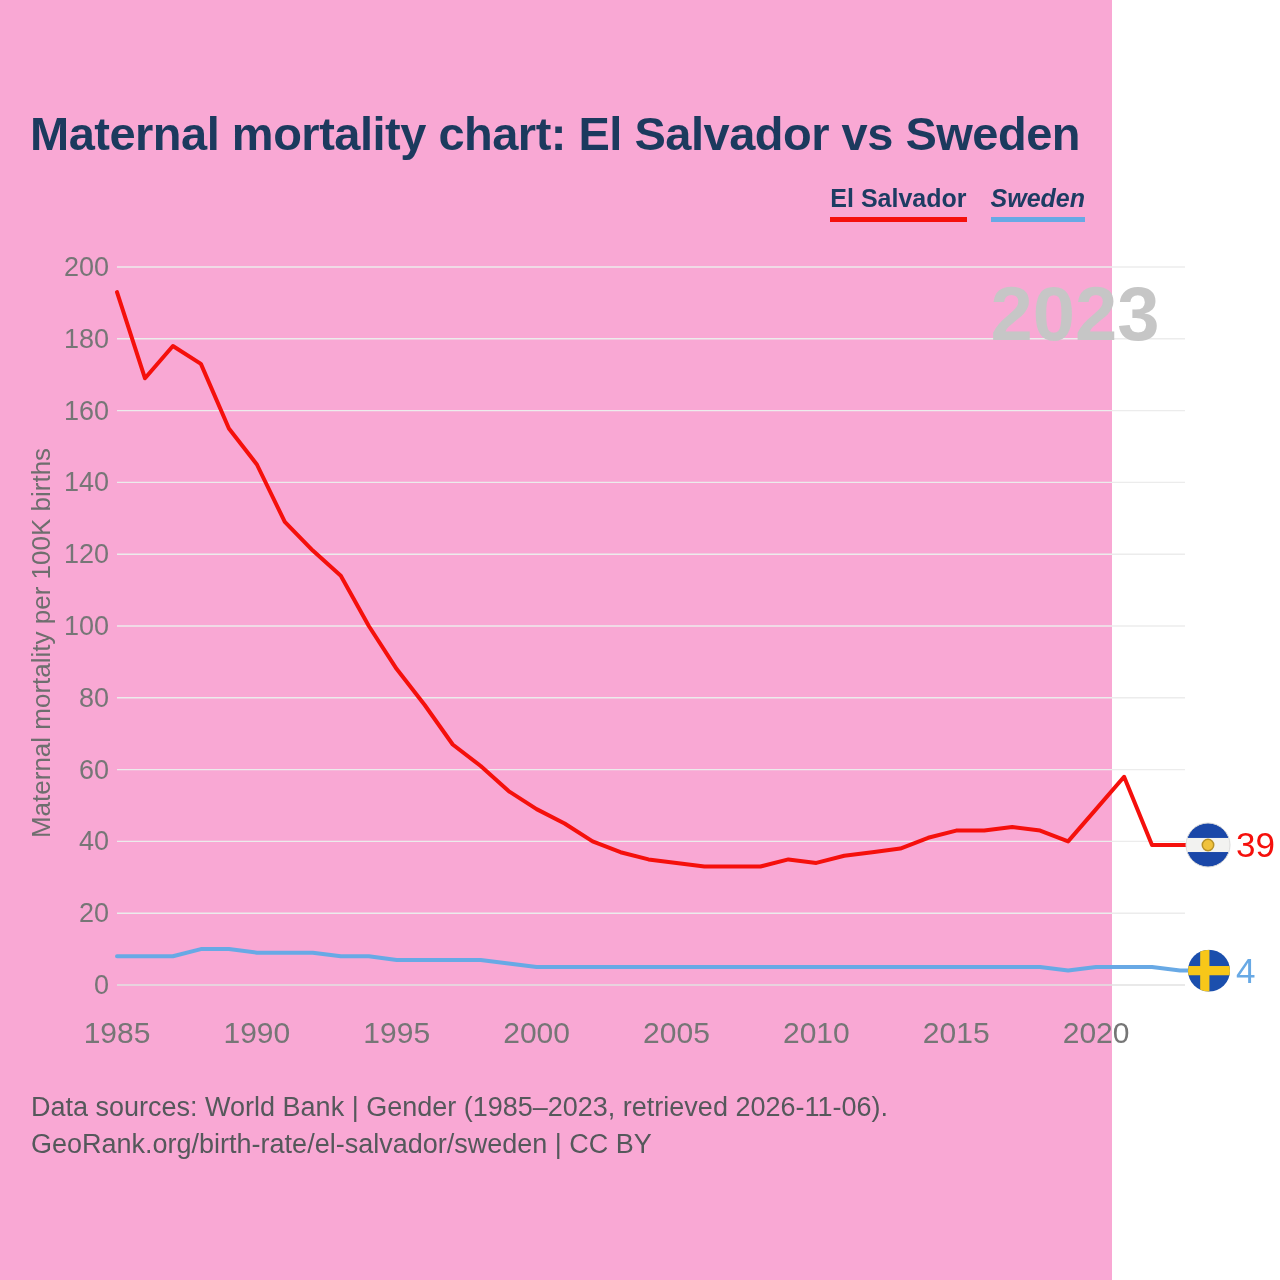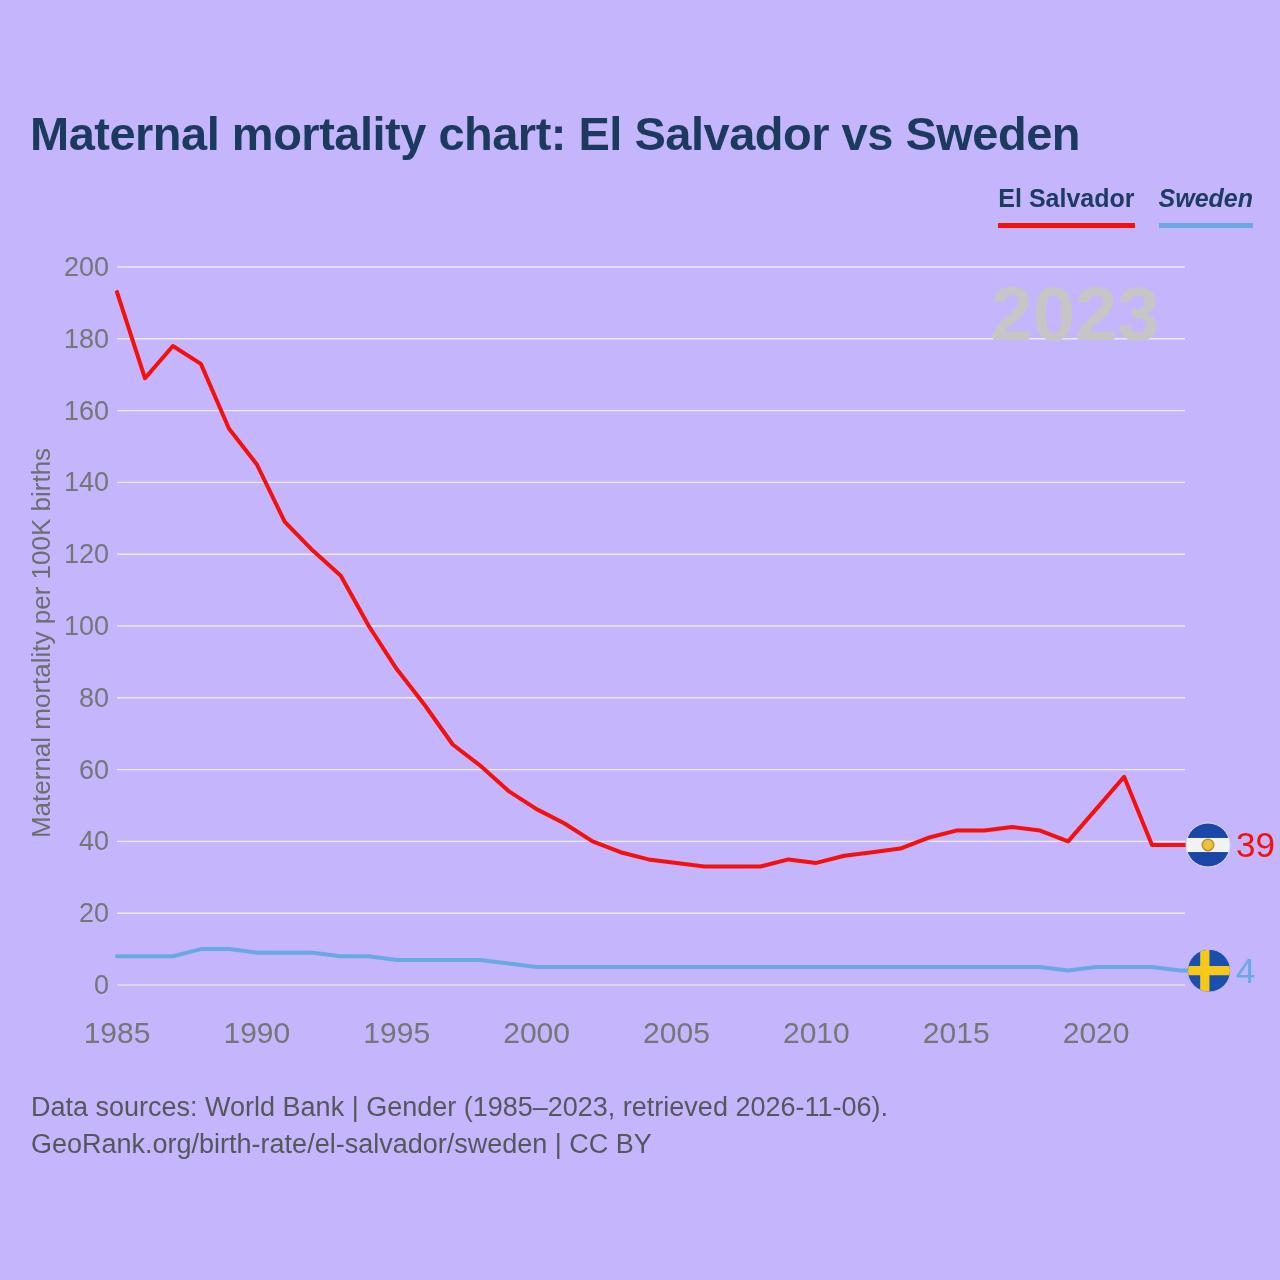--- a/index.html
+++ b/index.html
@@ -6,23 +6,23 @@
     margin: 0;
     padding: 0;
     background: #ffffff;
     width: 1280px;
     height: 1280px;
     overflow: hidden;
     font-family: "Liberation Sans", "DejaVu Sans", sans-serif;
   }
   #app {
     position: relative;
-    width: 1280px;
+    width: 1112px;
     height: 1280px;
-    background: #c4b5fd;
+    background: #f9a8d4;
   }
   .page-title {
     position: absolute;
     left: 30px;
     top: 106px;
     margin: 0;
     font-size: 47px;
     font-weight: 700;
     letter-spacing: -0.5px;
     color: #1c3a5e;
@@ -32,21 +32,21 @@
     top: 184px;
     right: 27px;
     display: flex;
     gap: 24px;
     align-items: flex-start;
   }
   .legend-item {
     font-size: 25px;
     font-weight: 600;
     color: #1d3c63;
-    padding-bottom: 10px;
+    padding-bottom: 4px;
     border-bottom: 5px solid #84cc16;
     cursor: pointer;
   }
   #chart {
     position: absolute;
     left: 0;
     top: 0;
   }
   .footer {
     position: absolute;

